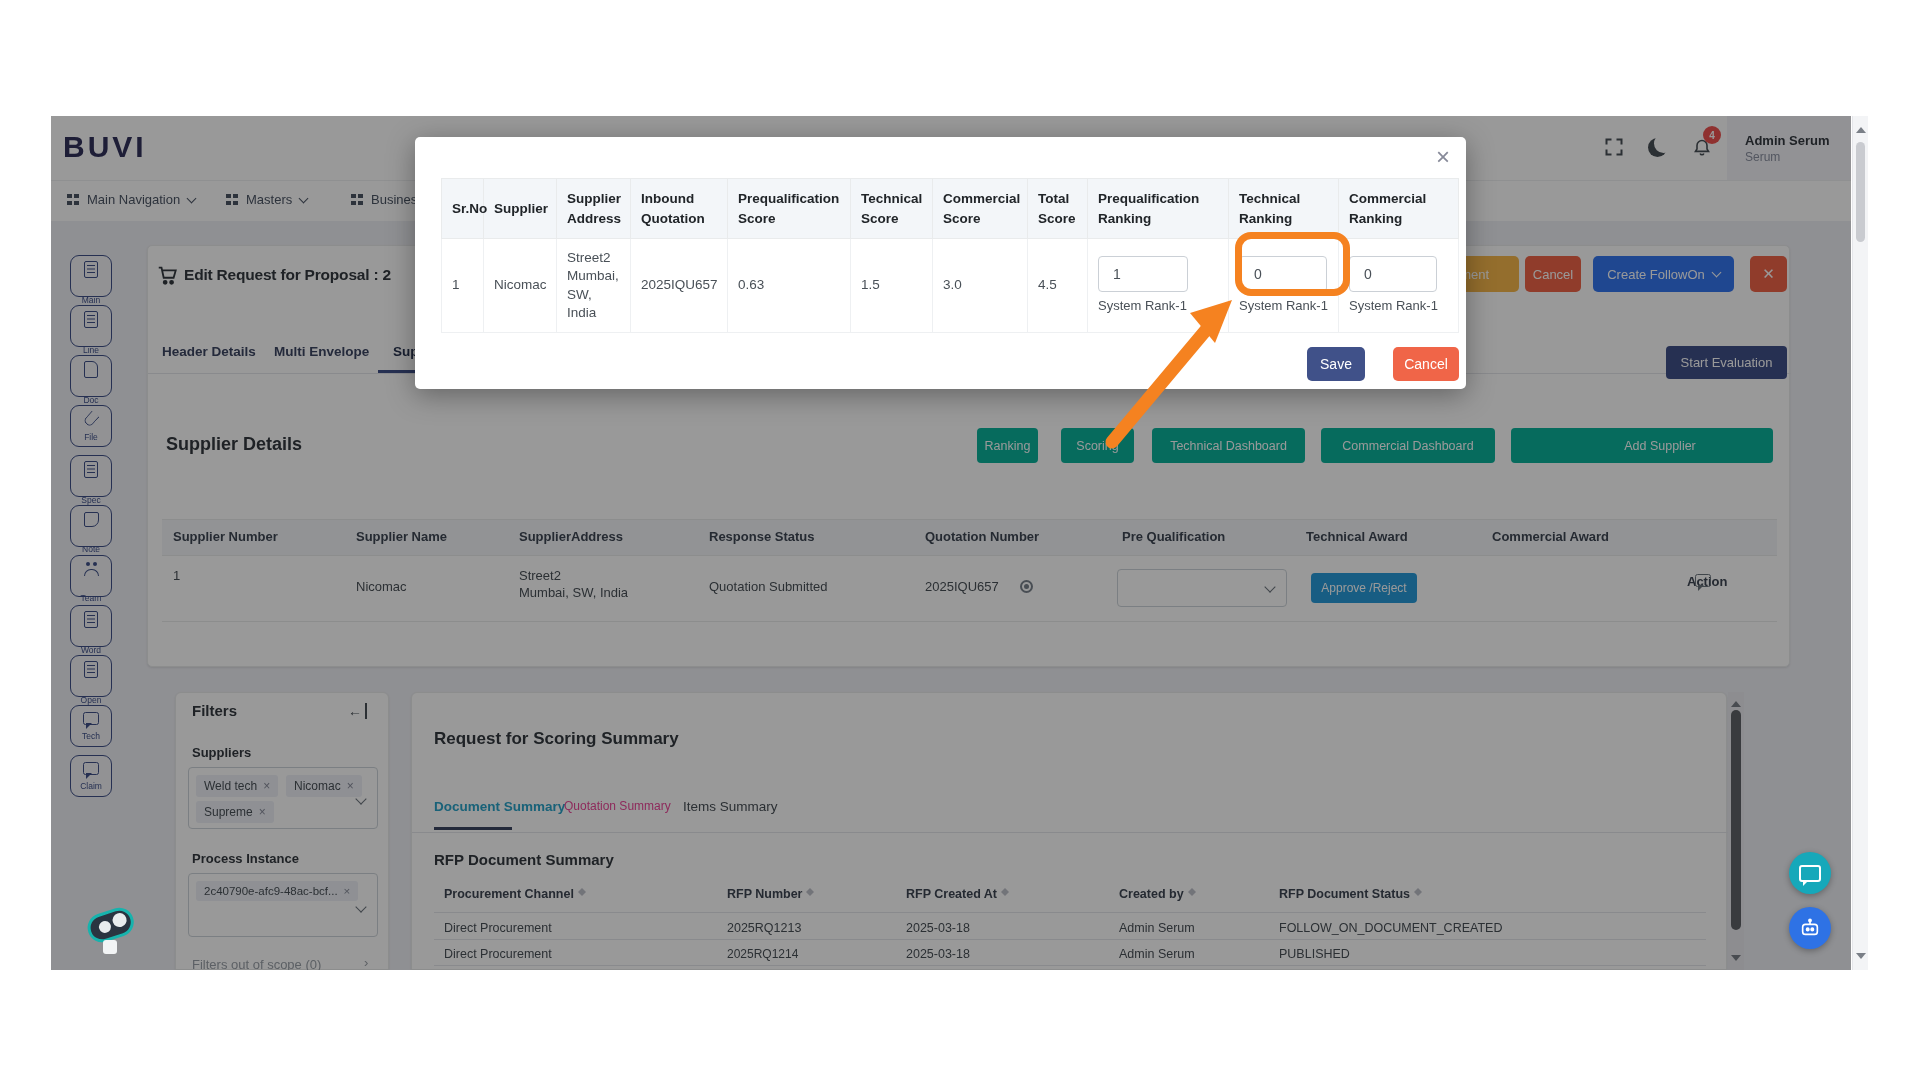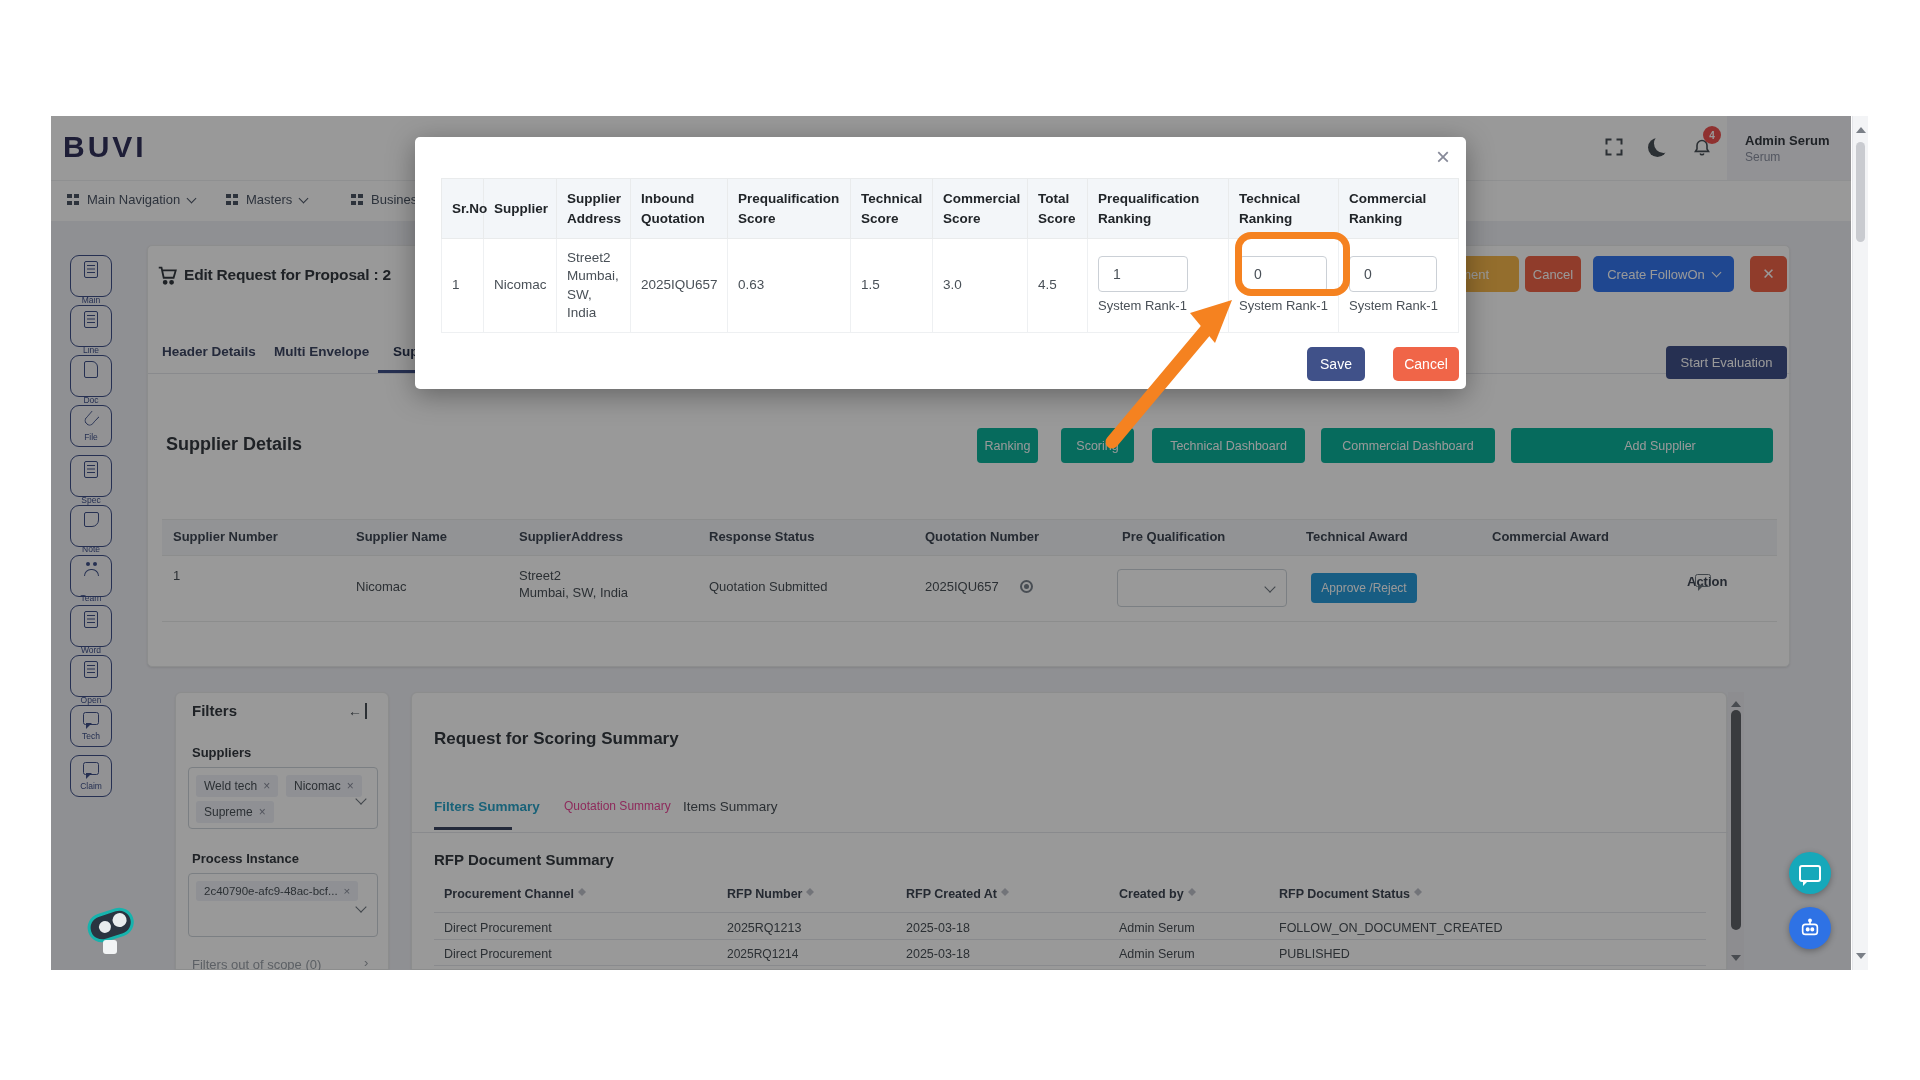--- a/index.html
+++ b/index.html
@@ -257,21 +257,21 @@
       <span class="sel-caret" style="top:34px;"></span>
     </div>
     <div class="chip" style="left:20px;top:188px;font-size:11.5px;">
       <span>2c40790e-afc9-48ac-bcf...</span><span class="x">×</span></div>
     <div class="abs" style="left:16px;top:264px;font-size:13px;color:#9aa0a8;">Filters out of scope (0)</div>
     <div class="abs" style="left:188px;top:262px;color:#9aa0a8;font-size:13px;">›</div>
   </div>
 
   <div class="panel" style="left:360px;top:576px;width:1316px;height:278px;border-radius:6px 6px 0 0;">
     <div class="abs" style="left:22px;top:36px;font-size:17px;font-weight:700;color:#343a40;">Request for Scoring Summary</div>
-    <div class="abs" style="left:22px;top:106px;font-size:13.5px;color:#2aa3c9;font-weight:600;">Filters Summary</div>
+    <div class="abs" style="left:22px;top:106px;font-size:13.5px;color:#2aa3c9;font-weight:600;">Document Summary</div>
     <div class="abs" style="left:152px;top:106px;font-size:12px;color:#ec4899;">Quotation Summary</div>
     <div class="abs" style="left:271px;top:106px;font-size:13.5px;color:#495057;">Items Summary</div>
     <div class="abs" style="left:22px;top:134px;width:78px;height:3px;background:#3d4663;"></div>
     <div class="abs" style="left:0;top:139px;width:1316px;height:1px;background:#e4e7ec;"></div>
     <div class="abs" style="left:22px;top:158px;font-size:15px;font-weight:700;color:#343a40;">RFP Document Summary</div>
 
     <div class="abs th" style="left:32px;top:194px;font-size:12.5px;"><span>Procurement Channel</span><span class="sort"></span></div>
     <div class="abs th" style="left:315px;top:194px;font-size:12.5px;"><span>RFP Number</span><span class="sort"></span></div>
     <div class="abs th" style="left:494px;top:194px;font-size:12.5px;"><span>RFP Created At</span><span class="sort"></span></div>
     <div class="abs th" style="left:707px;top:194px;font-size:12.5px;"><span>Created by</span><span class="sort"></span></div>

